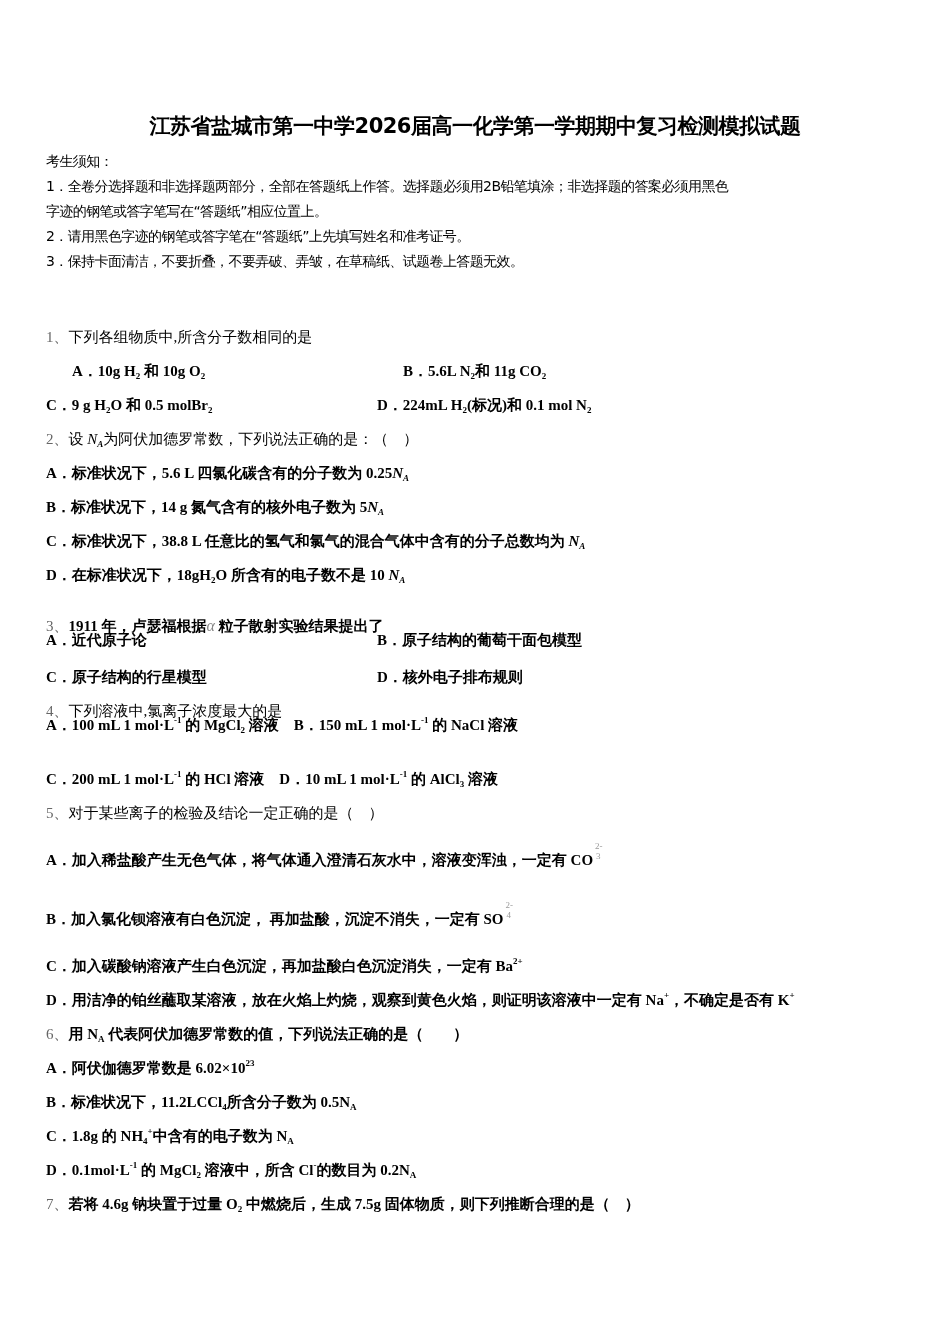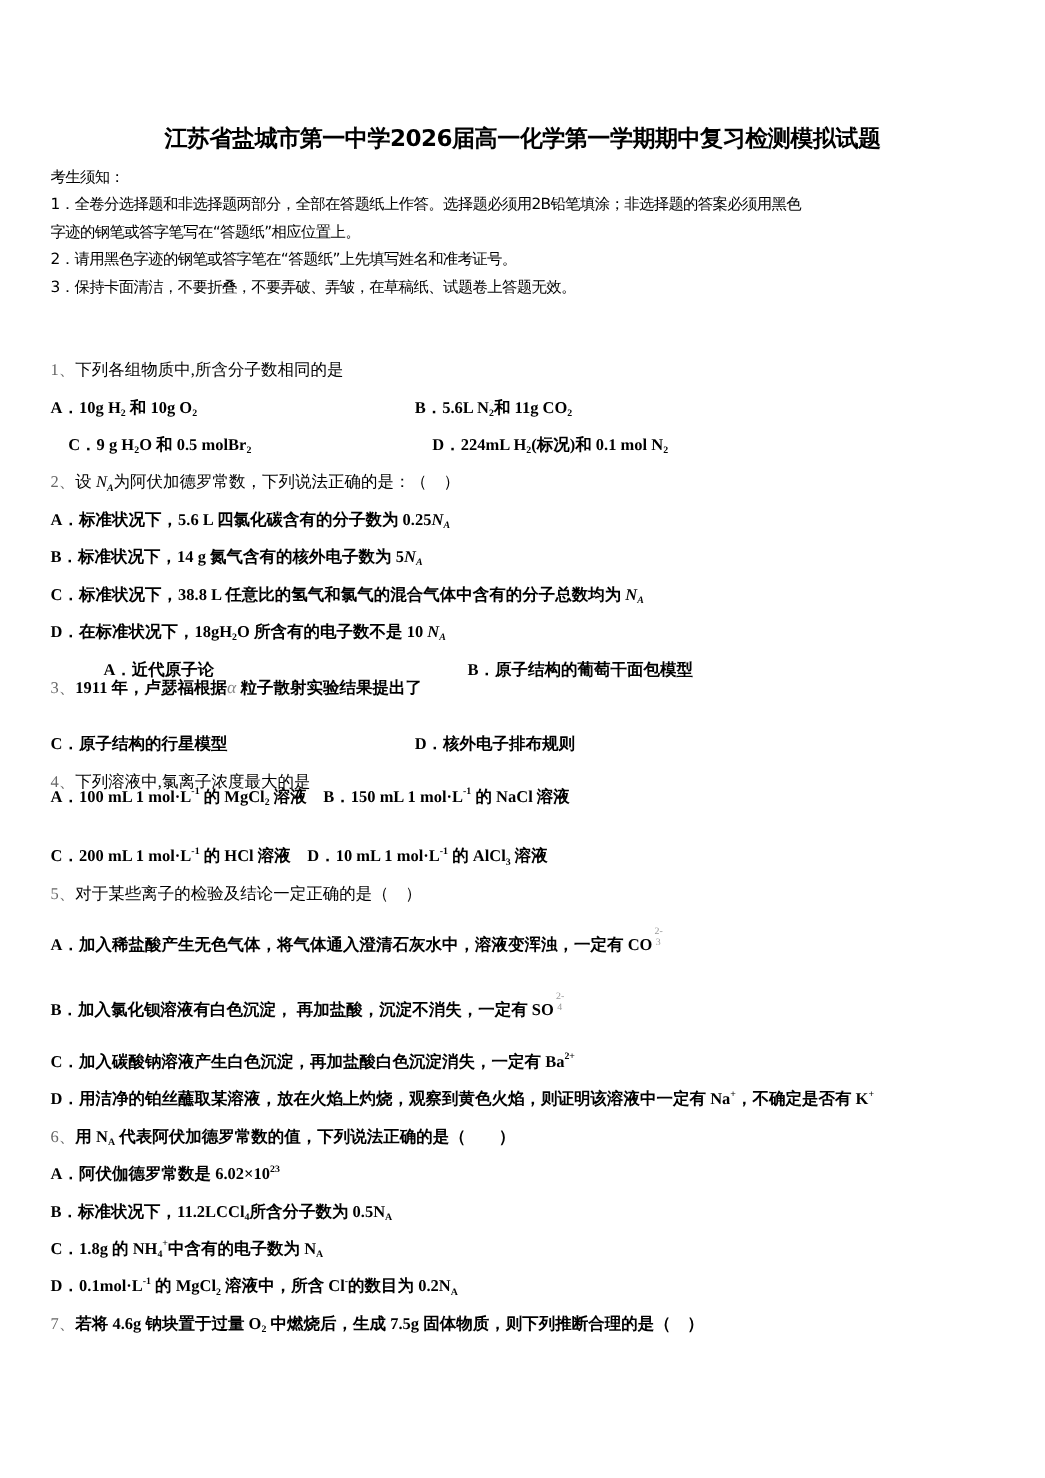--- a/index.html
+++ b/index.html
@@ -38,29 +38,29 @@
 
   <div class="line notice" style="top:151px">考生须知：</div>
   <div class="line notice" style="top:176px">1．全卷分选择题和非选择题两部分，全部在答题纸上作答。选择题必须用2B铅笔填涂；非选择题的答案必须用黑色</div>
   <div class="line notice" style="top:201px">字迹的钢笔或答字笔写在“答题纸”相应位置上。</div>
   <div class="line notice" style="top:226px">2．请用黑色字迹的钢笔或答字笔在“答题纸”上先填写姓名和准考证号。</div>
   <div class="line notice" style="top:251px">3．保持卡面清洁，不要折叠，不要弄破、弄皱，在草稿纸、试题卷上答题无效。</div>
 
 
   <div id="question-lines">
       <div class="line" style="top: 327px;"><span class="num">1、</span><span class="">下列各组物质中,所含分子数相同的是</span></div>
-      <div class="line" style="top: 361px;"><span class="b">A．10g H</span><span class="b sub">2</span><span class="b"> 和 10g O</span><span class="b sub">2</span><span class="col2" style="left: 331px; top: 0px;"><span class="b">B．5.6L N</span><span class="b sub">2</span><span class="b">和 11g CO</span><span class="b sub">2</span></span></div>
-      <div class="line" style="top: 395px; margin-left: 16px;"><span class="b">C．9 g H</span><span class="b sub">2</span><span class="b">O 和 0.5 molBr</span><span class="b sub">2</span><span class="col2" style="left: 331px; top: 0px;"><span class="b">D．224mL H</span><span class="b sub">2</span><span class="b">(标况)和 0.1 mol N</span><span class="b sub">2</span></span></div>
+      <div class="line" style="top: 361px; margin-left: 26px;"><span class="b">A．10g H</span><span class="b sub">2</span><span class="b"> 和 10g O</span><span class="b sub">2</span><span class="col2" style="left: 331px; top: 0px;"><span class="b">B．5.6L N</span><span class="b sub">2</span><span class="b">和 11g CO</span><span class="b sub">2</span></span></div>
+      <div class="line" style="top: 395px;"><span class="b">C．9 g H</span><span class="b sub">2</span><span class="b">O 和 0.5 molBr</span><span class="b sub">2</span><span class="col2" style="left: 331px; top: 0px;"><span class="b">D．224mL H</span><span class="b sub">2</span><span class="b">(标况)和 0.1 mol N</span><span class="b sub">2</span></span></div>
       <div class="line" style="top: 429px;"><span class="num">2、</span><span class="">设 </span><span class="i">N</span><span class="b i sub">A</span><span class="">为阿伏加德罗常数，下列说法正确的是：（　）</span></div>
       <div class="line" style="top: 463px;"><span class="b">A．标准状况下，5.6 L 四氯化碳含有的分子数为 0.25</span><span class="b i">N</span><span class="b i sub">A</span></div>
       <div class="line" style="top: 497px;"><span class="b">B．标准状况下，14 g 氮气含有的核外电子数为 5</span><span class="b i">N</span><span class="b i sub">A</span></div>
       <div class="line" style="top: 531px;"><span class="b">C．标准状况下，38.8 L 任意比的氢气和氯气的混合气体中含有的分子总数均为 </span><span class="b i">N</span><span class="b i sub">A</span></div>
       <div class="line" style="top: 565px;"><span class="b">D．在标准状况下，18gH</span><span class="b sub">2</span><span class="b">O 所含有的电子数不是 10 </span><span class="b i">N</span><span class="b i sub">A</span></div>
       <div class="line" style="top: 616px;"><span class="num">3、</span><span class="b">1911 年，卢瑟福根据</span><span class="greek">α</span><span class="b"> 粒子散射实验结果提出了</span></div>
-      <div class="line" style="top: 600px; margin-left: 48px;"><span class="b">A．近代原子论</span><span class="col2" style="left: 331px; top: 0px;"><span class="b">B．原子结构的葡萄干面包模型</span></span></div>
+      <div class="line" style="top: 630px;"><span class="b">A．近代原子论</span><span class="col2" style="left: 331px; top: 0px;"><span class="b">B．原子结构的葡萄干面包模型</span></span></div>
       <div class="line" style="top: 667px;"><span class="b">C．原子结构的行星模型</span><span class="col2" style="left: 331px; top: 0px;"><span class="b">D．核外电子排布规则</span></span></div>
       <div class="line" style="top: 701px;"><span class="num">4、</span><span class="">下列溶液中,氯离子浓度最大的是</span></div>
       <div class="line" style="top: 715px;"><span class="b">A．100 mL 1 mol·L</span><span class="b sup">-1</span><span class="b"> 的 MgCl</span><span class="b sub">2</span><span class="b"> 溶液　B．150 mL 1 mol·L</span><span class="b sup">-1</span><span class="b"> 的 NaCl 溶液</span></div>
       <div class="line" style="top: 769px; text-align: right;"><span class="b">C．200 mL 1 mol·L</span><span class="b sup">-1</span><span class="b"> 的 HCl 溶液　D．10 mL 1 mol·L</span><span class="b sup">-1</span><span class="b"> 的 AlCl</span><span class="b sub">3</span><span class="b"> 溶液</span></div>
       <div class="line" style="top: 803px;"><span class="num">5、</span><span class="">对于某些离子的检验及结论一定正确的是（　）</span></div>
       <div class="line" style="top: 850px;"><span class="b">A．加入稀盐酸产生无色气体，将气体通入澄清石灰水中，溶液变浑浊，一定有 CO</span><span class="ion b"><span class="charge">2-</span><span class="count">3</span></span></div>
       <div class="line" style="top: 909px;"><span class="b">B．加入氯化钡溶液有白色沉淀， 再加盐酸，沉淀不消失，一定有 SO</span><span class="ion b"><span class="charge">2-</span><span class="count">4</span></span></div>
       <div class="line" style="top: 956px;"><span class="b">C．加入碳酸钠溶液产生白色沉淀，再加盐酸白色沉淀消失，一定有 Ba</span><span class="b sup">2+</span></div>
       <div class="line" style="top: 990px;"><span class="b">D．用洁净的铂丝蘸取某溶液，放在火焰上灼烧，观察到黄色火焰，则证明该溶液中一定有 Na</span><span class="b sup">+</span><span class="b">，不确定是否有 K</span><span class="b sup">+</span></div>
       <div class="line" style="top: 1024px;"><span class="num">6、</span><span class="b">用 N</span><span class="b sub">A</span><span class="b"> 代表阿伏加德罗常数的值，下列说法正确的是（　　）</span></div>

